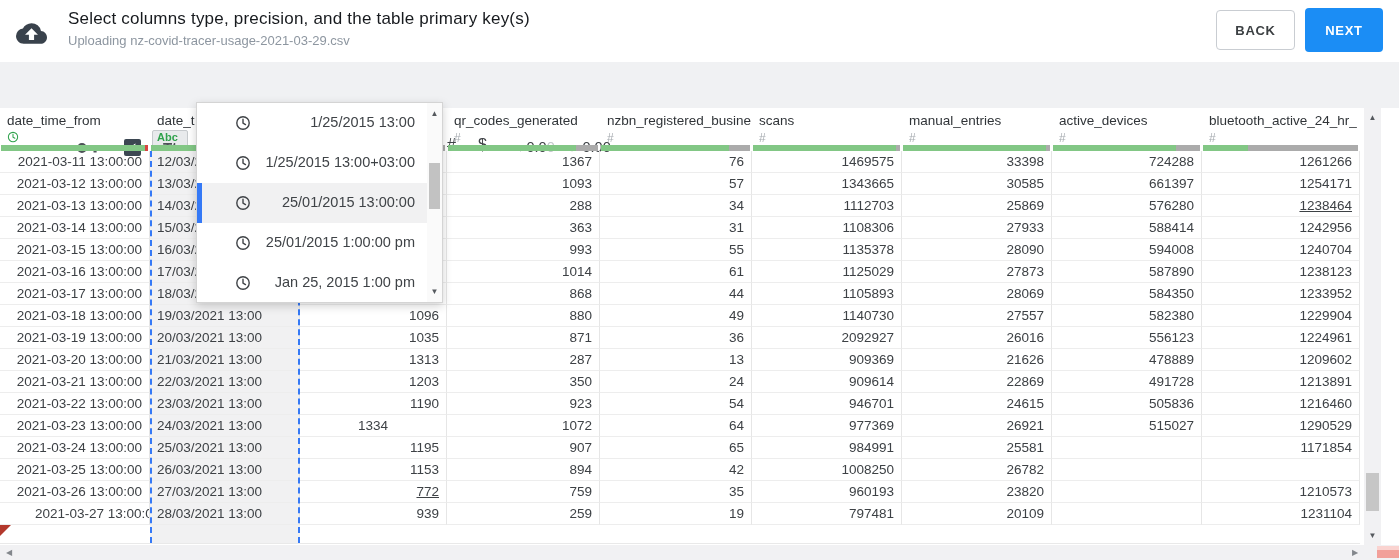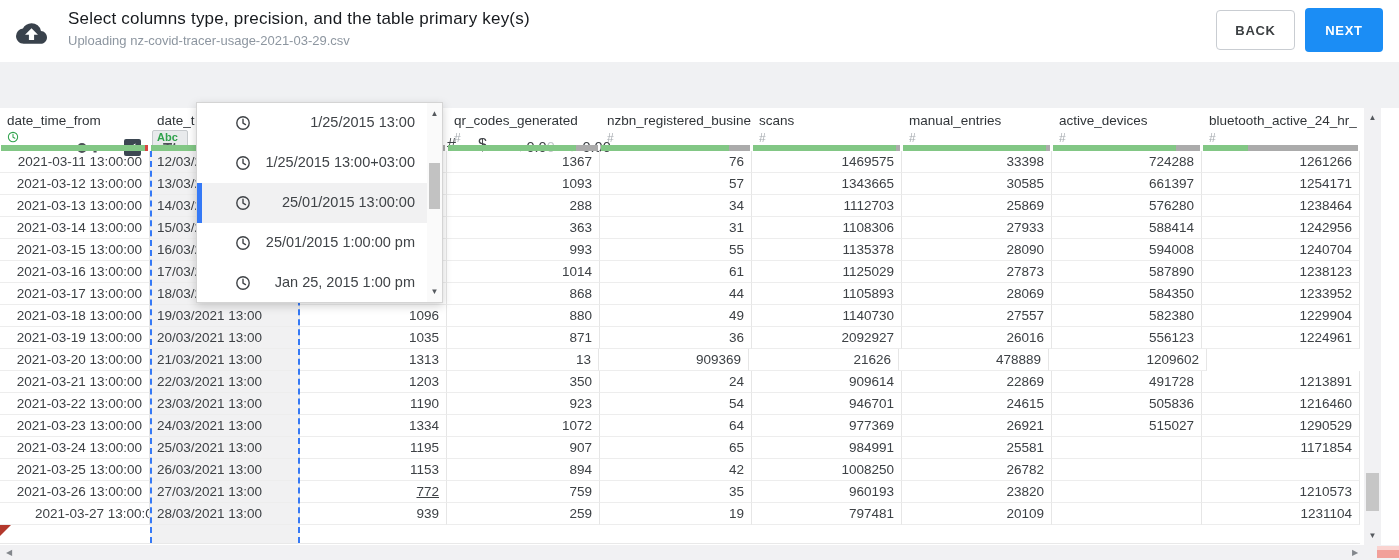--- a/index.html
+++ b/index.html
@@ -233,21 +233,21 @@
       </div>
       <div class="tr">
         <div class="td r" style="width: 150px;">2021-03-13 13:00:00</div>
         <div class="td l sel" style="width: 150px;">14/03/2021 13:00</div>
         <div class="td r" style="width: 147px;"></div>
         <div class="td r" style="width: 153px;">288</div>
         <div class="td r" style="width: 152px;">34</div>
         <div class="td r" style="width: 150px;">1112703</div>
         <div class="td r" style="width: 150px;">25869</div>
         <div class="td r" style="width: 150px;">576280</div>
-        <div class="td r" style="width: 158px;">1238464</div>
+        <div class="td r" style="width: 158px; text-decoration: underline;">1238464</div>
       </div>
       <div class="tr">
         <div class="td r" style="width: 150px;">2021-03-14 13:00:00</div>
         <div class="td l sel" style="width: 150px;">15/03/2021 13:00</div>
         <div class="td r" style="width: 147px;"></div>
         <div class="td r" style="width: 153px;">363</div>
         <div class="td r" style="width: 152px;">31</div>
         <div class="td r" style="width: 150px;">1108306</div>
         <div class="td r" style="width: 150px;">27933</div>
         <div class="td r" style="width: 150px;">588414</div>
@@ -305,20 +305,21 @@
         <div class="td r" style="width: 152px;">36</div>
         <div class="td r" style="width: 150px;">2092927</div>
         <div class="td r" style="width: 150px;">26016</div>
         <div class="td r" style="width: 150px;">556123</div>
         <div class="td r" style="width: 158px;">1224961</div>
       </div>
       <div class="tr">
         <div class="td r" style="width: 150px; padding-left: 11px;">2021-03-20 13:00:00</div>
         <div class="td l sel" style="width: 150px;">21/03/2021 13:00</div>
         <div class="td r" style="width: 147px;">1313</div>
+        <div class="td r" style="width: 153px;">287</div>
         <div class="td r" style="width: 152px;">13</div>
         <div class="td r" style="width: 150px;">909369</div>
         <div class="td r" style="width: 150px;">21626</div>
         <div class="td r" style="width: 150px;">478889</div>
         <div class="td r" style="width: 158px;">1209602</div>
       </div>
       <div class="tr">
         <div class="td r" style="width: 150px;">2021-03-21 13:00:00</div>
         <div class="td l sel" style="width: 150px;">22/03/2021 13:00</div>
         <div class="td r" style="width: 147px;">1203</div>
@@ -336,21 +337,21 @@
         <div class="td r" style="width: 153px;">923</div>
         <div class="td r" style="width: 152px;">54</div>
         <div class="td r" style="width: 150px;">946701</div>
         <div class="td r" style="width: 150px;">24615</div>
         <div class="td r" style="width: 150px;">505836</div>
         <div class="td r" style="width: 158px;">1216460</div>
       </div>
       <div class="tr">
         <div class="td r" style="width: 150px;">2021-03-23 13:00:00</div>
         <div class="td l sel" style="width: 150px;">24/03/2021 13:00</div>
-        <div class="td r" style="width: 147px;">1334</div>
+        <div class="td r" style="width: 147px; text-align: center;">1334</div>
         <div class="td r" style="width: 153px;">1072</div>
         <div class="td r" style="width: 152px;">64</div>
         <div class="td r" style="width: 150px;">977369</div>
         <div class="td r" style="width: 150px;">26921</div>
         <div class="td r" style="width: 150px;">515027</div>
         <div class="td r" style="width: 158px;">1290529</div>
       </div>
       <div class="tr">
         <div class="td r" style="width: 150px;">2021-03-24 13:00:00</div>
         <div class="td l sel" style="width: 150px;">25/03/2021 13:00</div>

